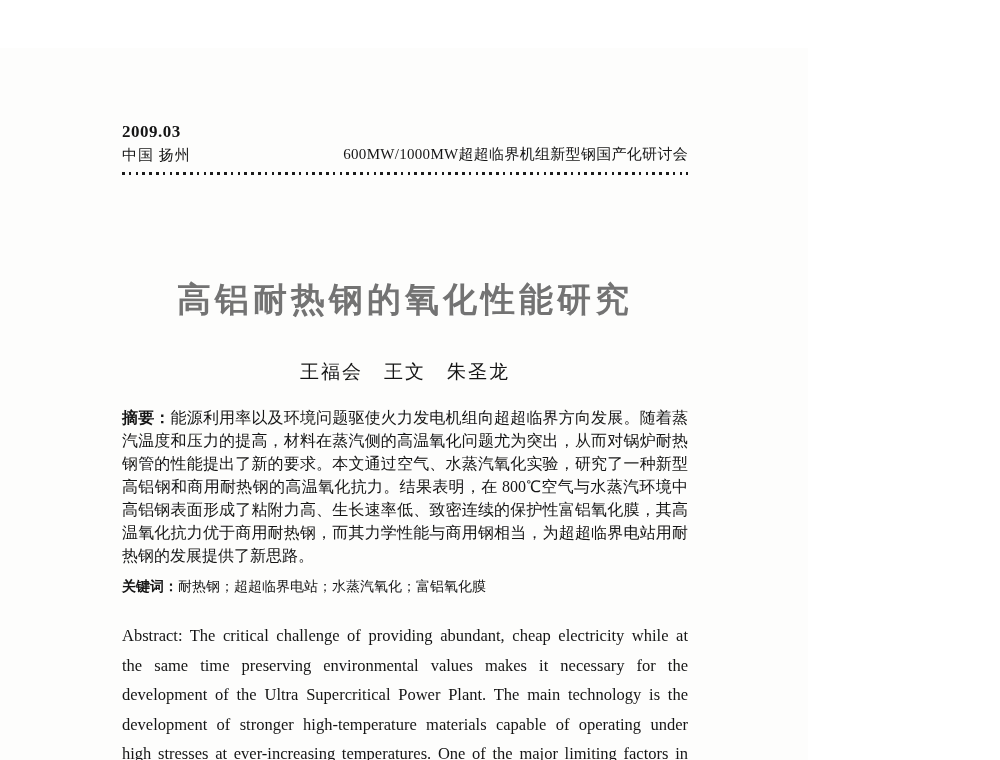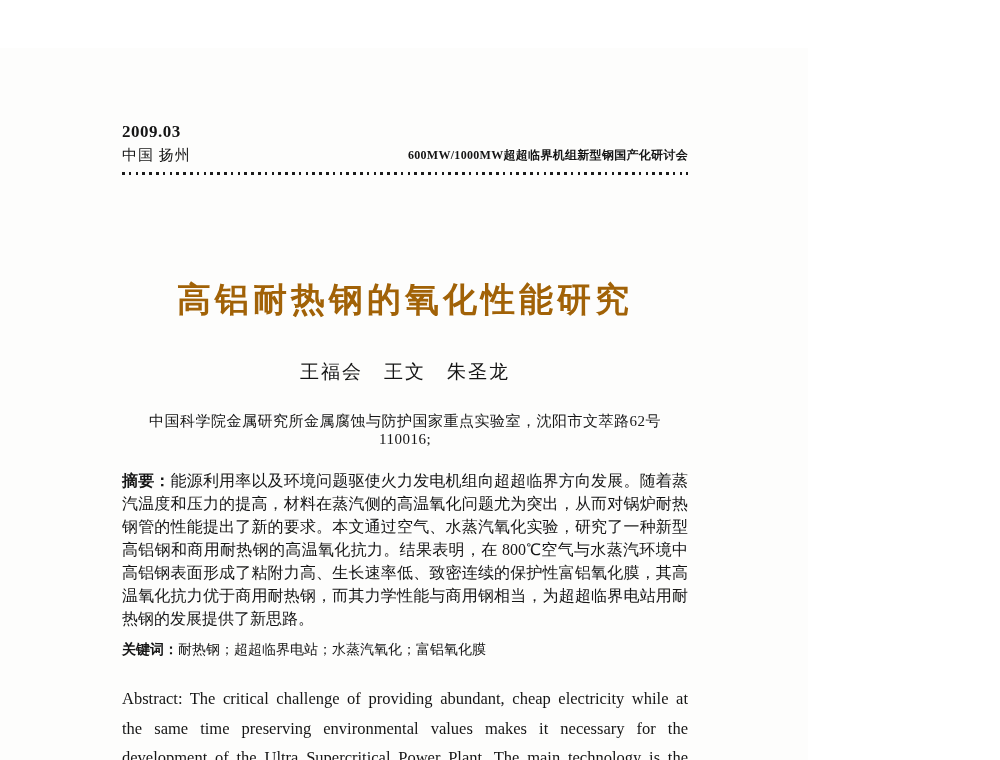--- a/index.html
+++ b/index.html
@@ -24,38 +24,38 @@
     font-weight: bold;
     font-size: 17px;
     letter-spacing: 0.5px;
   }
   .header-left .loc {
     font-size: 15px;
     margin-top: 4px;
     letter-spacing: 1px;
   }
   .header-right {
-    font-size: 12px;
-    font-weight: bold;
+    font-size: 15px;
+    font-weight: normal;
     padding-bottom: 1px;
     letter-spacing: 0.3px;
   }
   .rule {
     height: 3px;
     margin-top: 7px;
     background-image: repeating-linear-gradient(to right, #1b1b1b 0 2.6px, transparent 2.6px 6.8px);
   }
   .title {
     font-family: "Liberation Sans", sans-serif;
     font-weight: bold;
     font-size: 34px;
     text-align: center;
     margin: 102px 0 0 0;
     letter-spacing: 4px;
-    color: #a16207;
+    color: #737373;
   }
   .authors {
     text-align: center;
     font-size: 19px;
     margin-top: 36px;
     letter-spacing: 2px;
   }
   .affiliation {
     text-align: center;
     font-size: 15px;
@@ -94,21 +94,20 @@
     </div>
     <div class="header-right">600MW/1000MW超超临界机组新型钢国产化研讨会</div>
   </div>
 
   <div class="rule"></div>
 
   <h1 class="title">高铝耐热钢的氧化性能研究</h1>
 
   <div class="authors">王福会　王文　朱圣龙</div>
 
-  <div class="affiliation">中国科学院金属研究所金属腐蚀与防护国家重点实验室，沈阳市文萃路62号 110016;</div>
 
   <p class="abstract-cn"><span class="label">摘要：</span><span>能源利用率以及环境问题驱使火力发电机组向超超临界方向发展。随着蒸汽温度和压力的提高，材料在蒸汽侧的高温氧化问题尤为突出，从而对锅炉耐热钢管的性能提出了新的要求。本文通过空气、水蒸汽氧化实验，研究了一种新型高铝钢和商用耐热钢的高温氧化抗力。结果表明，在 800℃空气与水蒸汽环境中高铝钢表面形成了粘附力高、生长速率低、致密连续的保护性富铝氧化膜，其高温氧化抗力优于商用耐热钢，而其力学性能与商用钢相当，为超超临界电站用耐热钢的发展提供了新思路。</span></p>
 
   <p class="keywords"><span class="label">关键词：</span><span>耐热钢；超超临界电站；水蒸汽氧化；富铝氧化膜</span></p>
 
   <p class="abstract-en"><span>Abstract:</span> <span>The critical challenge of providing abundant, cheap electricity while at the same time preserving environmental values makes it necessary for the development of the Ultra Supercritical Power Plant. The main technology is the development of stronger high-temperature materials capable of operating under high stresses at ever-increasing temperatures. One of the major limiting factors in using materials is their susceptibility to oxidation on the steam-side. This is due to the fact that the oxide scales formed on the steam-side growing more quickly with increasing temperature can lead to major failures</span></p>
 
 </div>
 
 </body></html>

